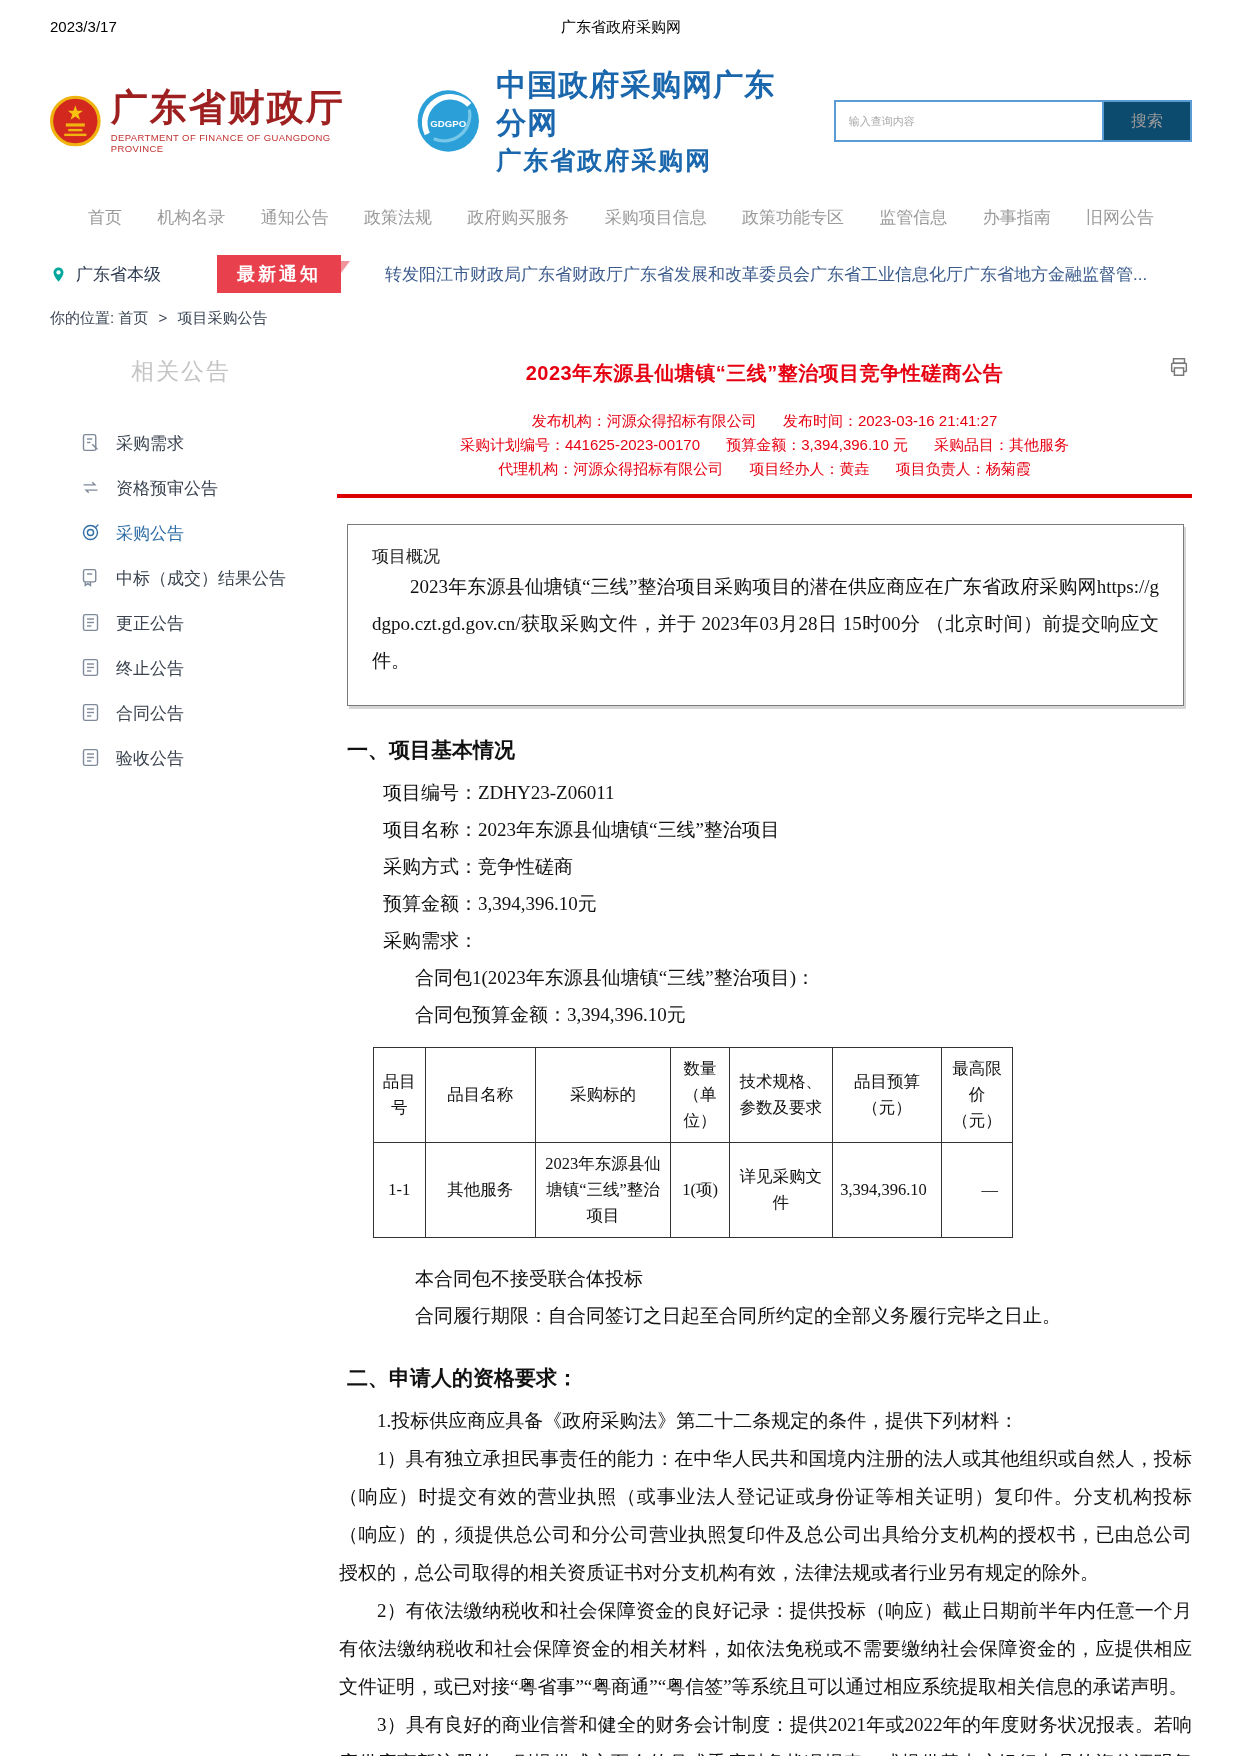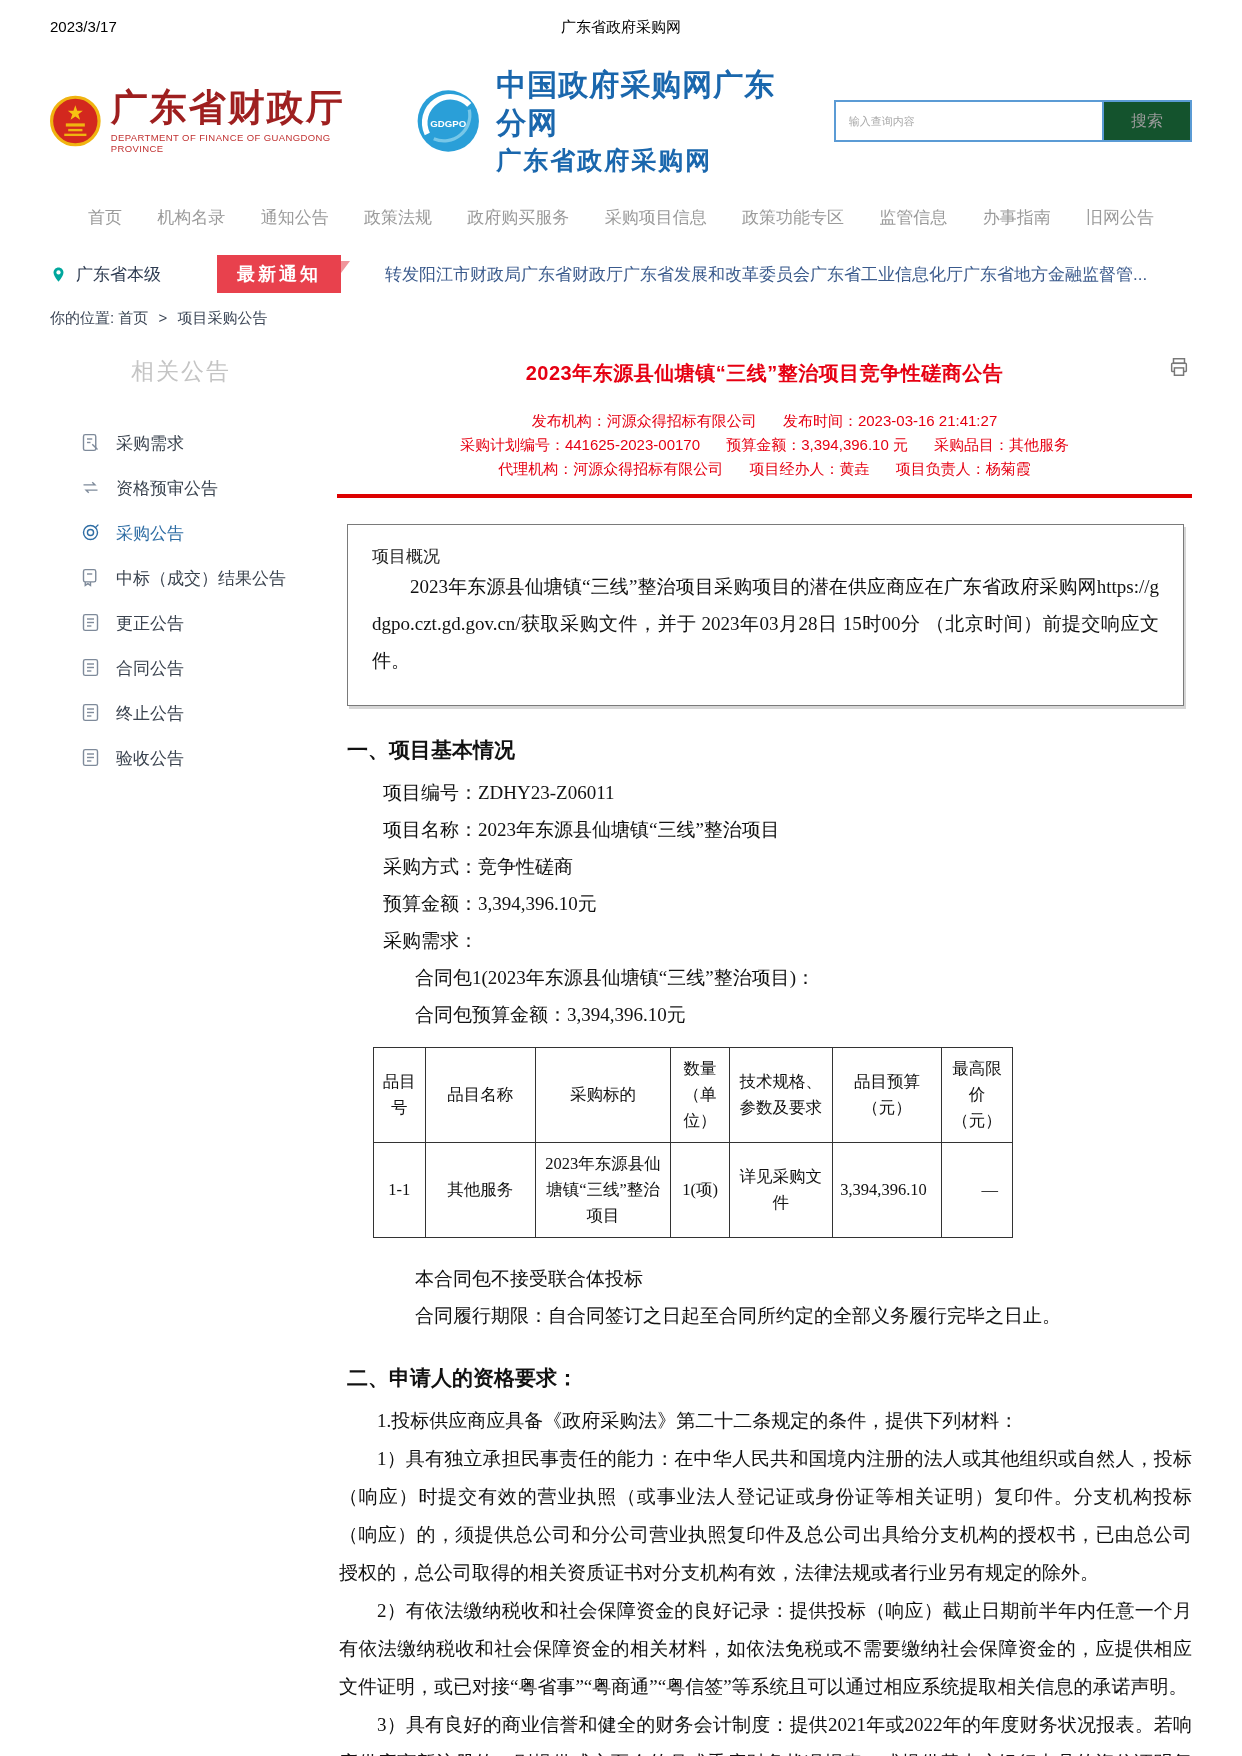--- a/index.html
+++ b/index.html
@@ -20,21 +20,21 @@
   .dof-text { display:flex; flex-direction:column; }
   .dof-name { font-family:"Liberation Serif", serif; font-weight:bold; font-size:37px; color:#9e1f1f; letter-spacing:2px; line-height:1.1; }
   .dof-sub { font-size:9.5px; color:#c03030; margin-top:3px; letter-spacing:0.4px; }
   .gdgpo { display:flex; align-items:center; gap:16px; margin-left:24px; }
   .site-titles { display:flex; flex-direction:column; line-height:1.25; }
   .site-title-main { font-size:30px; font-weight:bold; color:#1a67ad; letter-spacing:1px; }
   .site-title-sub { font-size:25px; font-weight:bold; color:#1a67ad; letter-spacing:2px; margin-top:4px; }
   .search { margin-left:auto; display:flex; align-items:stretch; border:2px solid #5b9bd5; height:42px; width:408px; }
   .search input { flex:1; border:none; outline:none; padding:0 13px; font-size:11px; color:#333; font-family:"Liberation Sans",sans-serif; }
   .search input::placeholder { color:#a9a9a9; }
-  .search button { width:88px; border:none; border-left:2px solid #5b9bd5; background:#14532d; color:#9b9b9b; font-size:16px; cursor:pointer; font-family:"Liberation Sans",sans-serif; }
+  .search button { width:88px; border:none; border-left:2px solid #5b9bd5; background:#0c4a6e; color:#9b9b9b; font-size:16px; cursor:pointer; font-family:"Liberation Sans",sans-serif; }
   
   .nav { margin-top:30px; display:flex; justify-content:space-between; padding:0 38px; font-size:17px; color:#9a9a9a; }
   .nav-item { cursor:pointer; white-space:nowrap; }
   
   .notice-bar { margin-top:26px; display:flex; align-items:center; height:40px; }
   .pin { width:17px; height:21px; flex-shrink:0; }
   .region { margin-left:9px; color:#2c3a50; font-size:17px; }
   .badge { margin-left:56px; position:relative; background:#e8414d; color:#fff; font-weight:bold;
            font-size:18px; padding:7px 20px; letter-spacing:3px; }
   .badge::after { content:""; position:absolute; right:-9px; top:6px; width:0; height:0;
@@ -199,31 +199,31 @@
         <span>更正公告</span>
       </div>
 
       <div class="side-item">
         <svg class="s-icon" viewBox="0 0 24 24" fill="none" stroke="currentColor" stroke-width="1.6">
           <rect x="4" y="3" width="16" height="18" rx="2"></rect>
             <line x1="8" y1="8" x2="16" y2="8"></line>
             <line x1="8" y1="12" x2="16" y2="12"></line>
             <line x1="8" y1="16" x2="13" y2="16"></line>
         </svg>
-        <span>合同公告</span>
+        <span>终止公告</span>
       </div>
 
       <div class="side-item">
         <svg class="s-icon" viewBox="0 0 24 24" fill="none" stroke="currentColor" stroke-width="1.6">
           <rect x="4" y="3" width="16" height="18" rx="2"></rect>
             <line x1="8" y1="8" x2="16" y2="8"></line>
             <line x1="8" y1="12" x2="16" y2="12"></line>
             <line x1="8" y1="16" x2="13" y2="16"></line>
         </svg>
-        <span>终止公告</span>
+        <span>合同公告</span>
       </div>
 
       <div class="side-item">
         <svg class="s-icon" viewBox="0 0 24 24" fill="none" stroke="currentColor" stroke-width="1.6">
           <rect x="4" y="3" width="16" height="18" rx="2"></rect>
             <line x1="8" y1="8" x2="16" y2="8"></line>
             <line x1="8" y1="12" x2="16" y2="12"></line>
             <line x1="8" y1="16" x2="13" y2="16"></line>
         </svg>
         <span>验收公告</span>

